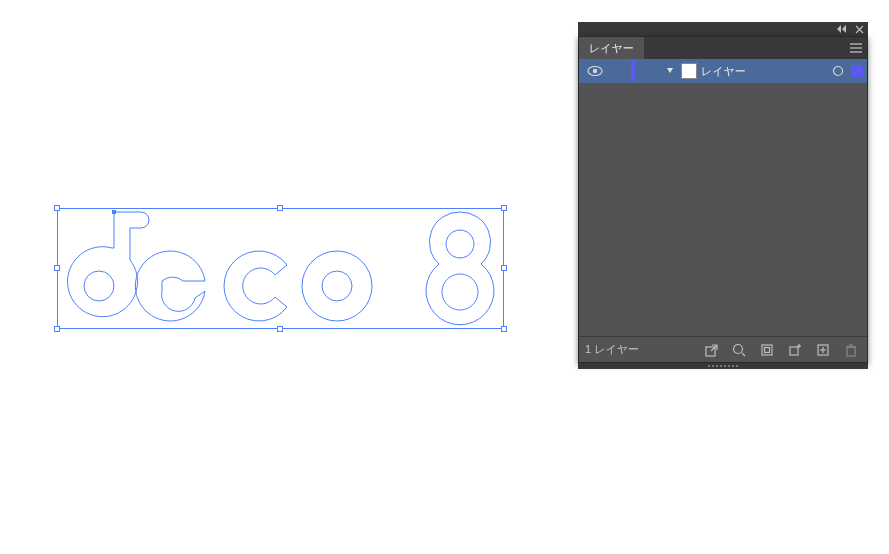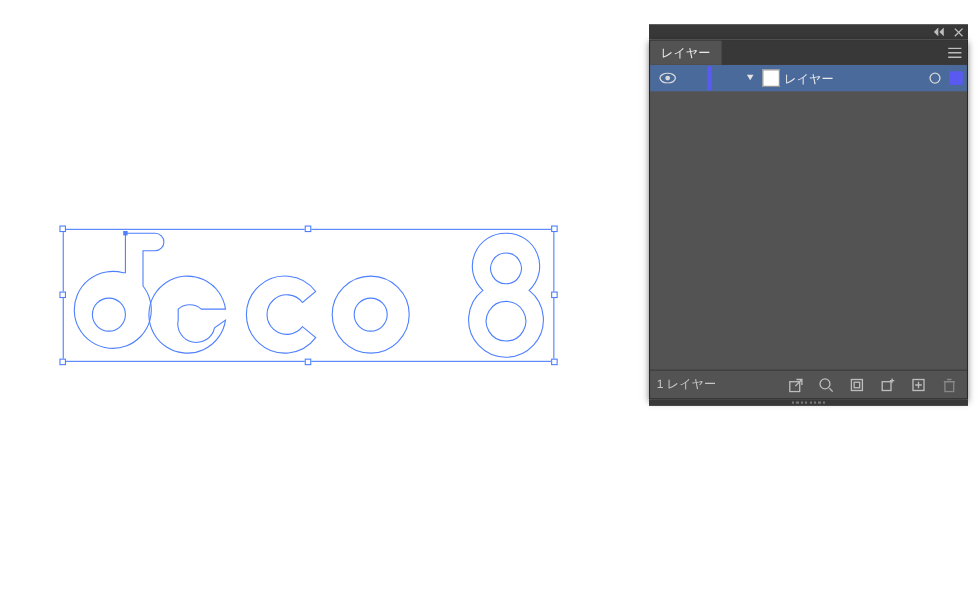--- a/index.html
+++ b/index.html
@@ -38,21 +38,21 @@
     stroke-width: 1;
     fill: none;
   }
   .anchor {
     fill: #4d7fff;
   }
 
   
   .panel-wrap {
     position: absolute;
-    left: 590px;
+    left: 578px;
     top: 22px;
     width: 290px;
   }
   .panel-wrap .topbar {
     height: 14px;
     background: #383838;
     display: flex;
     justify-content: flex-end;
     align-items: center;
     padding: 0 4px;

